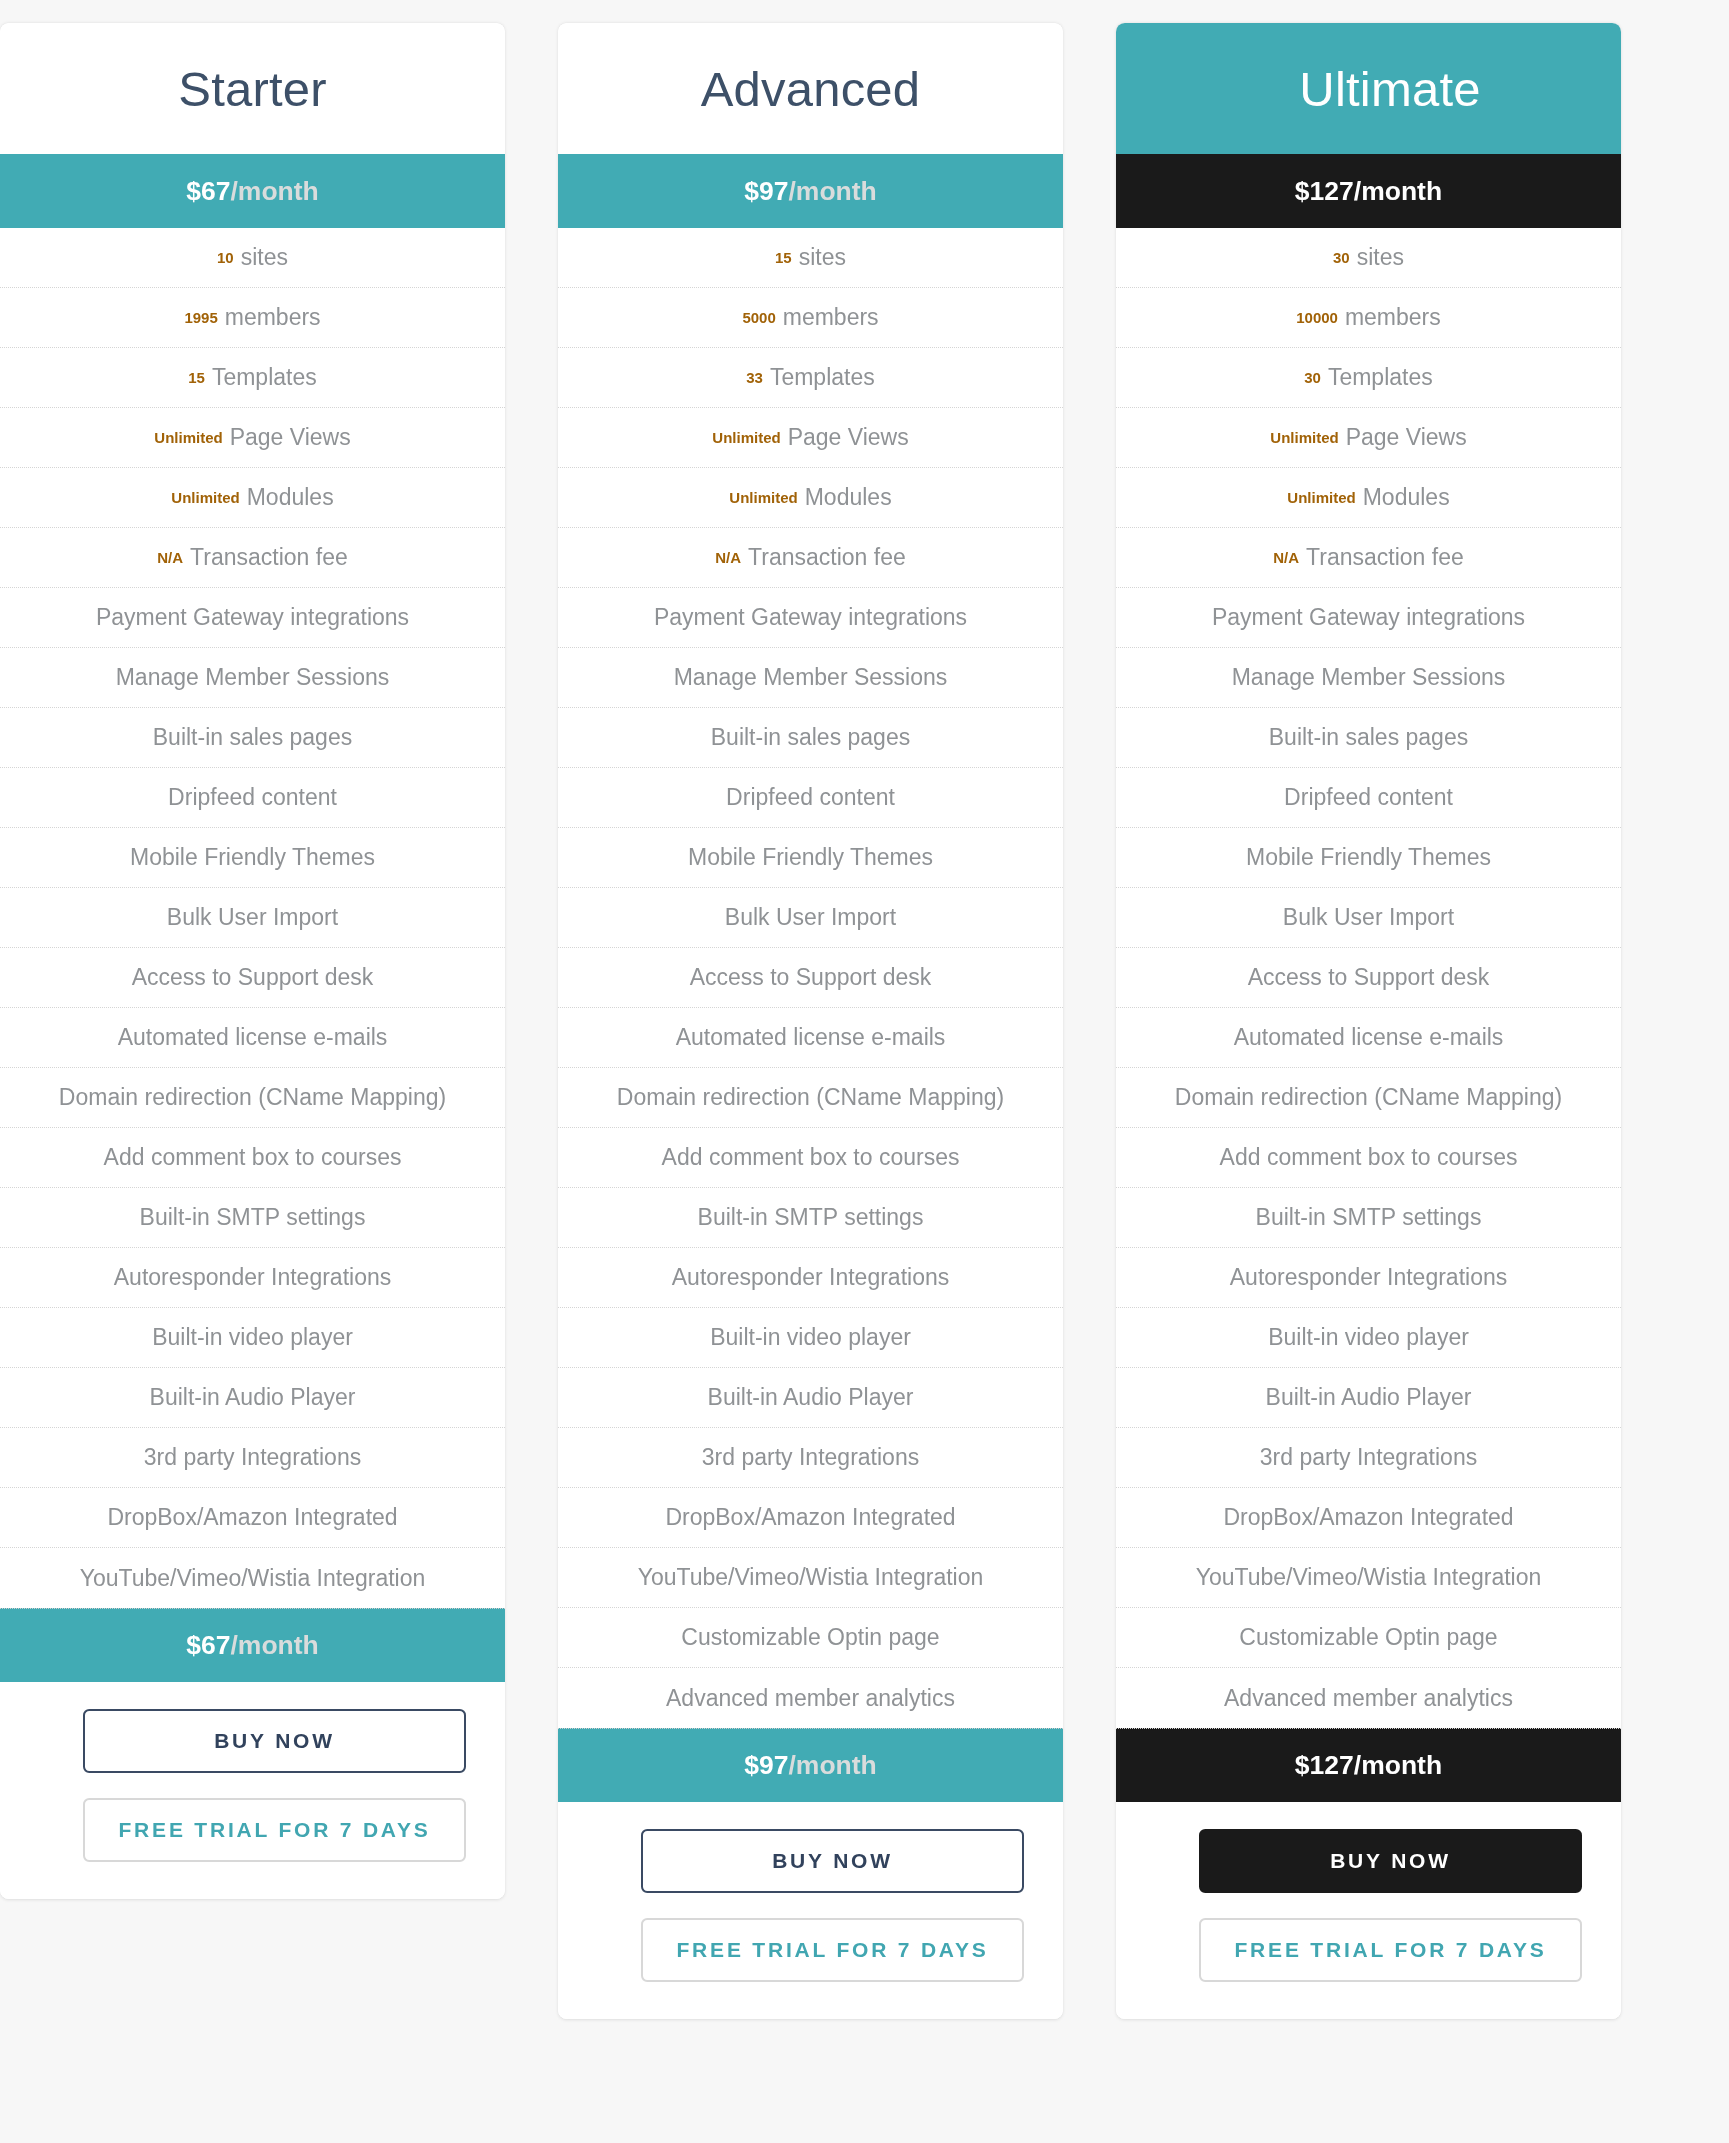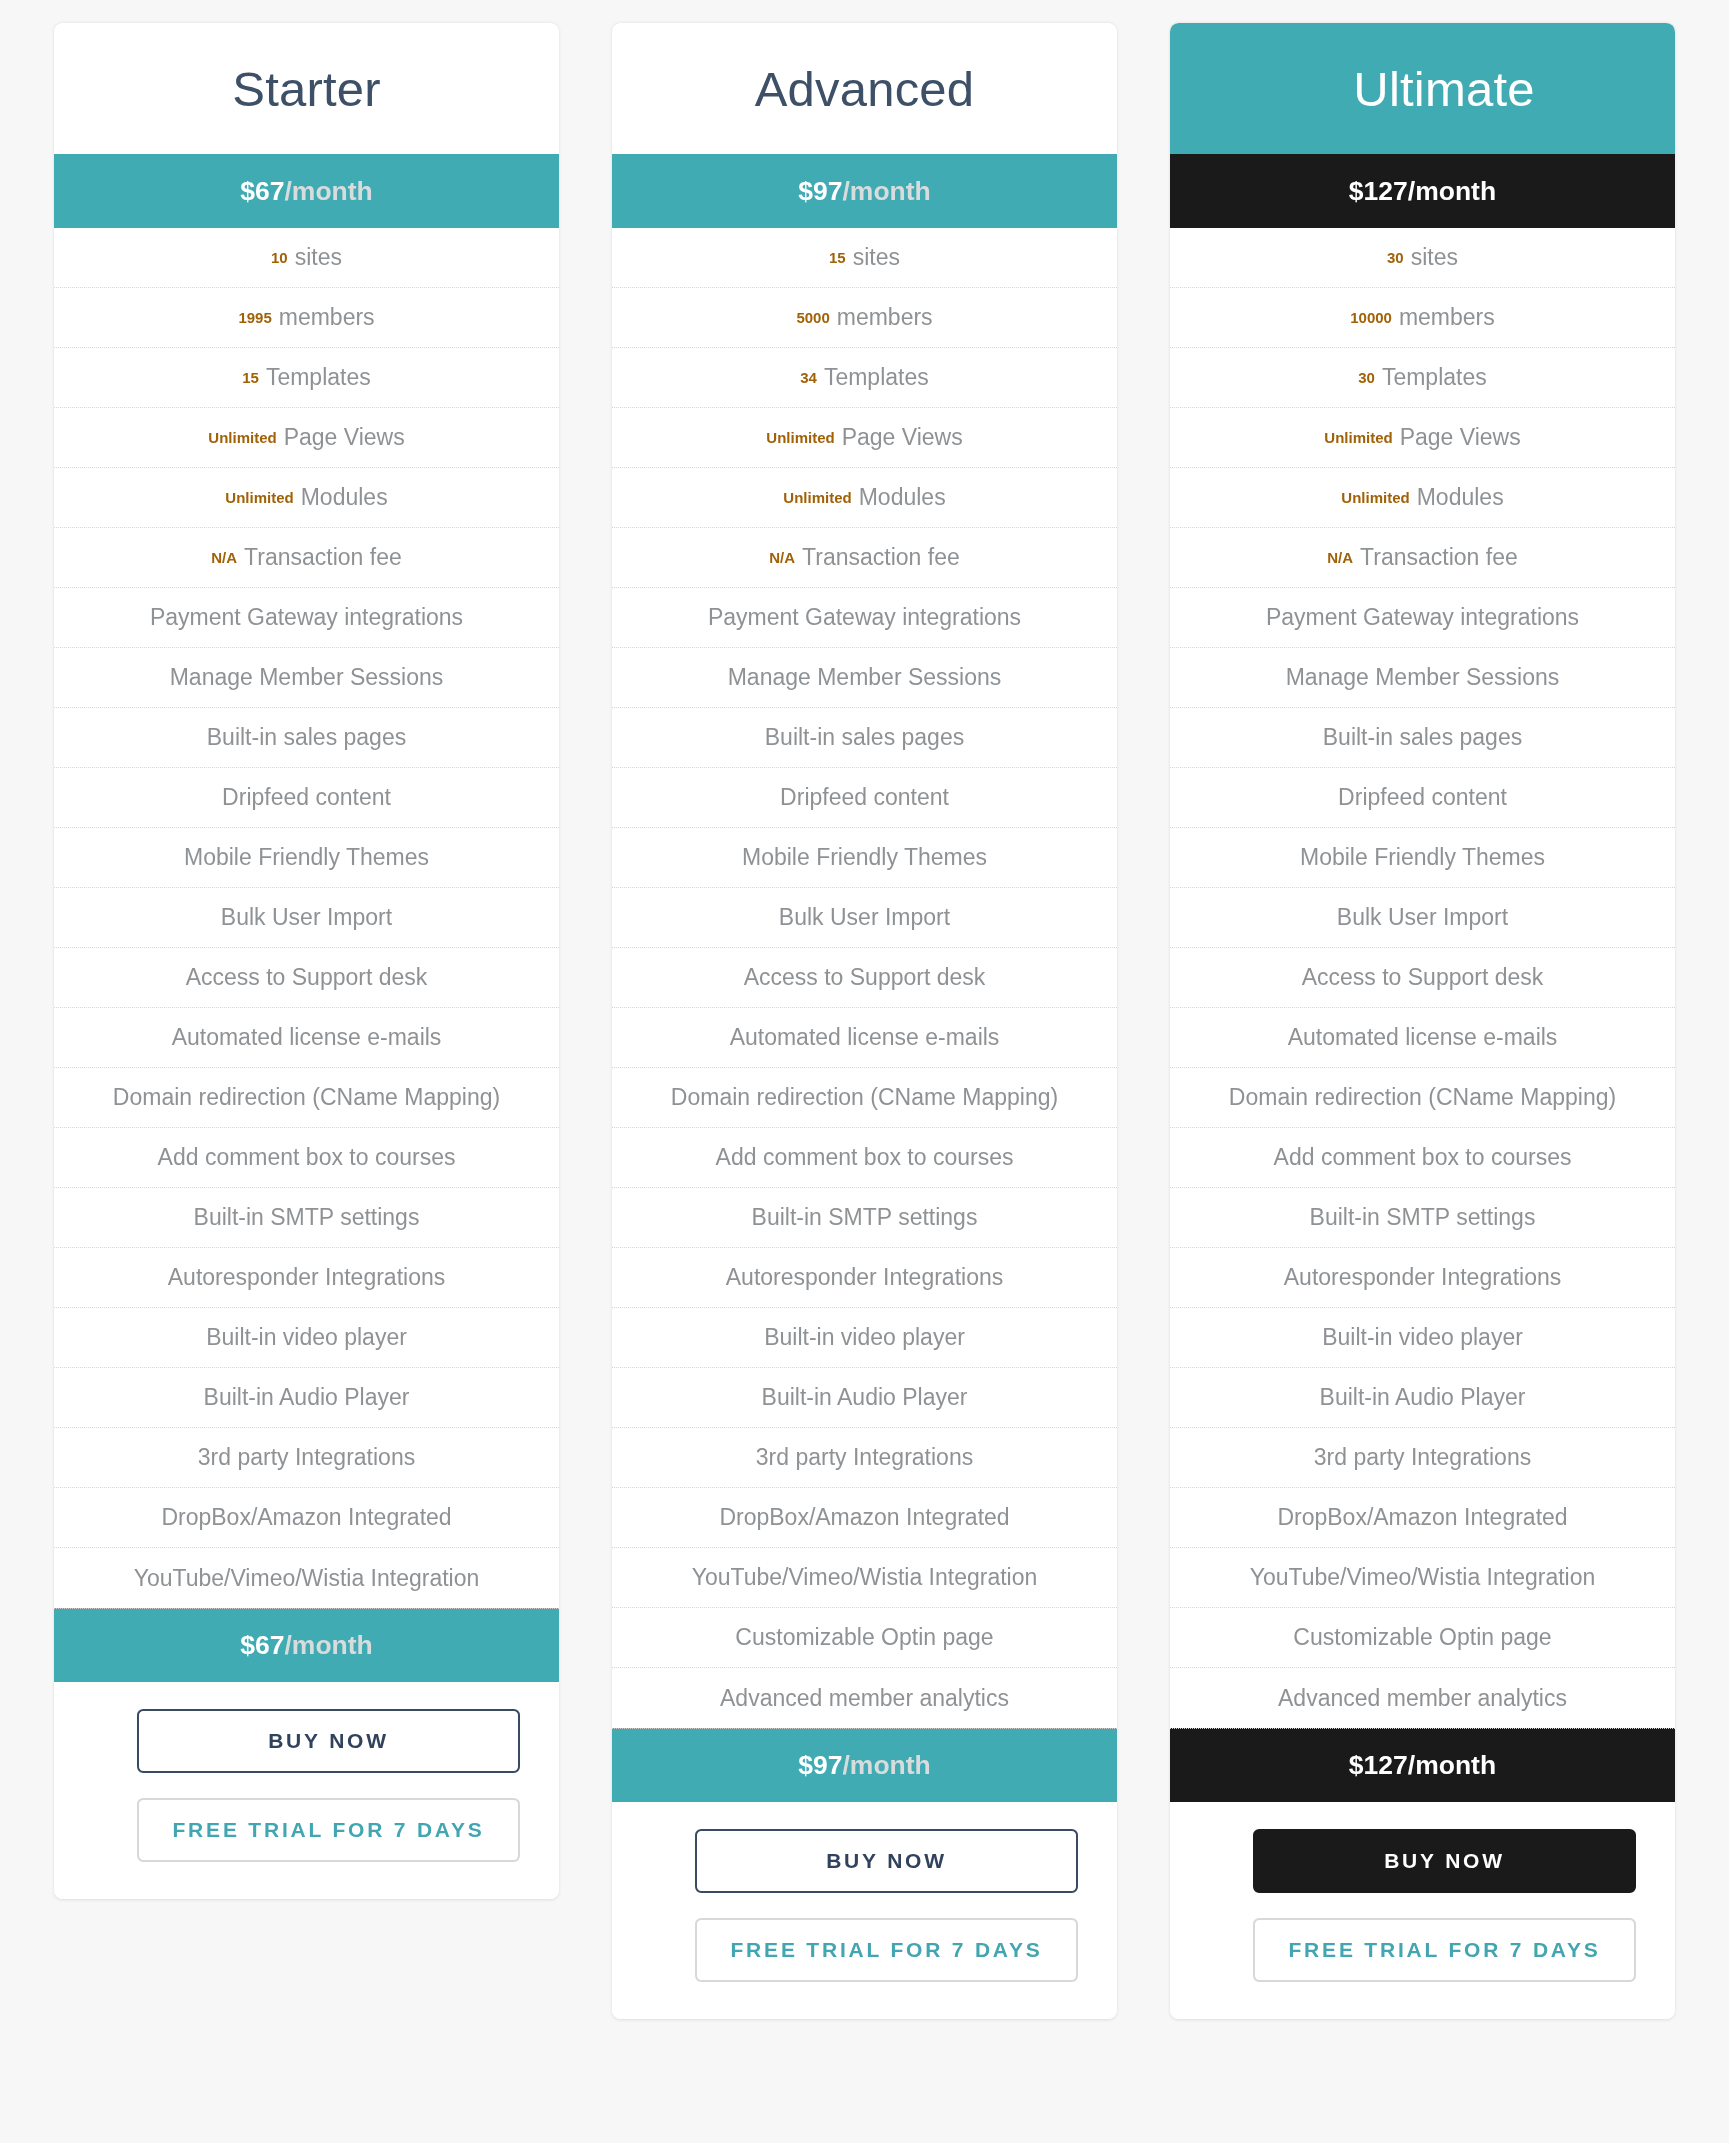--- a/index.html
+++ b/index.html
@@ -24,21 +24,21 @@
     white-space: nowrap;
     overflow: hidden;
   }
 
   #cards {
     position: absolute;
     top: 23px;
     left: 0;
     width: 1729px;
     display: flex;
-    justify-content: center;
+    justify-content: flex-start;
     align-items: flex-start;
     gap: 53px;
   }
 
   .card {
     width: 505px;
     background: #ffffff;
     border-radius: 8.8px;
     box-shadow: 0 0.9px 3.5px rgba(0,0,0,0.10), 0 0 0.9px rgba(0,0,0,0.08);
     overflow: hidden;
@@ -260,21 +260,21 @@
       <div class="features">
         <div class="feature-row">
           <span class="f-strong">15</span>
           <span class="f-text">sites</span>
         </div>
         <div class="feature-row">
           <span class="f-strong">5000</span>
           <span class="f-text">members</span>
         </div>
         <div class="feature-row">
-          <span class="f-strong">34</span>
+          <span class="f-strong">33</span>
           <span class="f-text">Templates</span>
         </div>
         <div class="feature-row">
           <span class="f-strong">Unlimited</span>
           <span class="f-text">Page Views</span>
         </div>
         <div class="feature-row">
           <span class="f-strong">Unlimited</span>
           <span class="f-text">Modules</span>
         </div>

